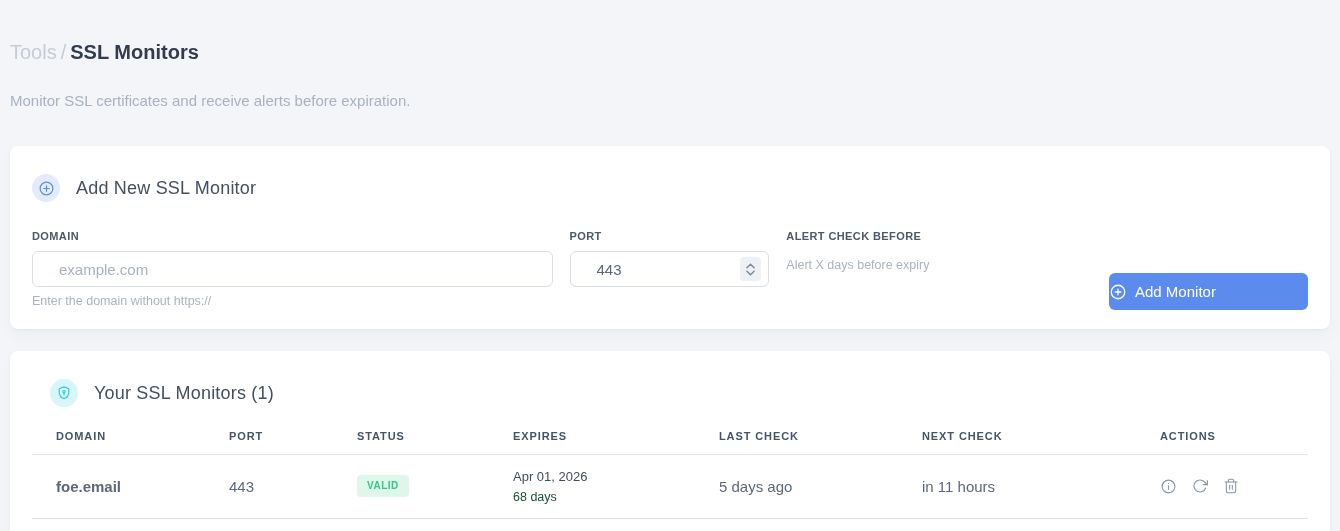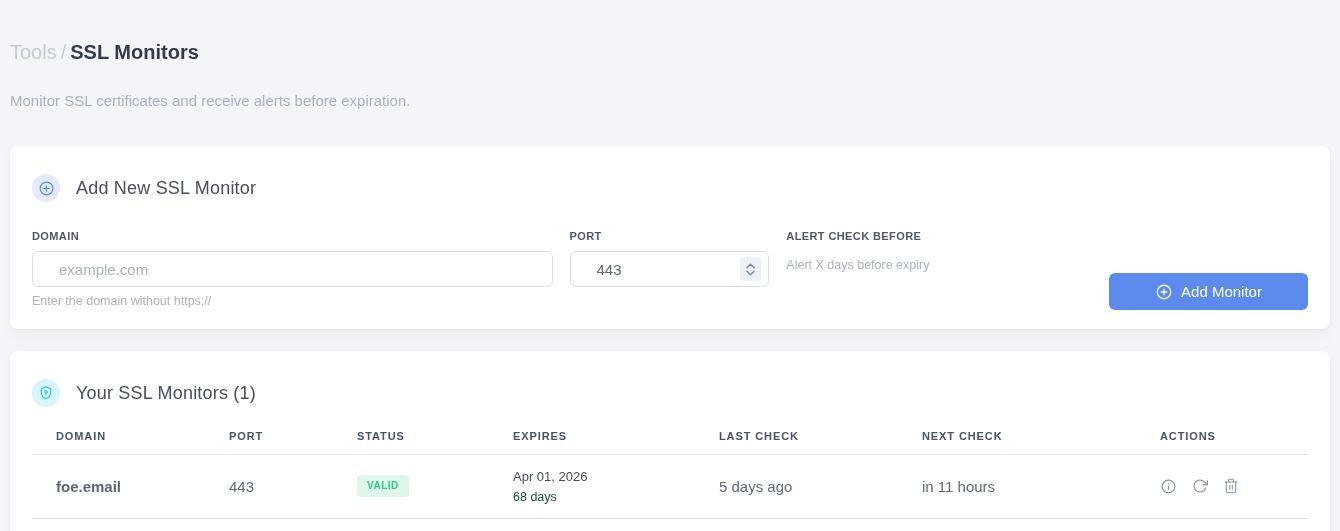--- a/index.html
+++ b/index.html
@@ -21,21 +21,21 @@
   
   .card {
     background:#ffffff;
     border-radius:8px;
     box-shadow:0 1px 3px rgba(25,35,60,.05), 0 8px 18px rgba(25,35,60,.03);
   }
   .card-add { margin-top:36px; padding:28px 22px 21px 22px; height:183px; }
   .card-monitors { margin-top:22px; padding:28px 0 19px 0; height:201px; }
 
   .card-header { display:flex; align-items:center; gap:16px; }
-  .card-monitors .card-header { padding:0 22px; }
+  .card-monitors .card-header { padding:0 22px;margin-left:18px; }
   .icon-circle {
     width:28px; height:28px; border-radius:50%;
     display:flex; align-items:center; justify-content:center;
     flex:none;
   }
   .icon-circle.blue { background:#e4ebfd; color:#5b8bec; }
   .icon-circle.cyan { background:#d8f5f8; color:#29ccd8; }
   .card-title { font-size:18px; font-weight:500; color:#454f60; letter-spacing:.2px; }
 
   
@@ -64,21 +64,21 @@
     gap:1px; color:#7e8a9c; cursor:pointer;
   }
   .field-helper { margin-top:8px; font-size:12.5px; color:#aab3c1; line-height:13px; }
 
   .btn-primary {
     margin-top:43px;
     width:199px; height:37px;
     background:#5b8bec; color:#ffffff;
     border:none; border-radius:6px;
     font-size:15px; font-family:"Liberation Sans", sans-serif;
-    display:flex; align-items:center; justify-content:center; gap:8px;
+    display:flex; align-items:center; gap:8px;
     cursor:pointer; flex:none;
   }
 
   
   .monitors-table { margin:23px 22px 0 22px; width:1276px; border-collapse:collapse; table-layout:fixed; }
   .monitors-table col.c1 { width:197px; }
   .monitors-table col.c2 { width:128px; }
   .monitors-table col.c3 { width:156px; }
   .monitors-table col.c4 { width:206px; }
   .monitors-table col.c5 { width:203px; }

